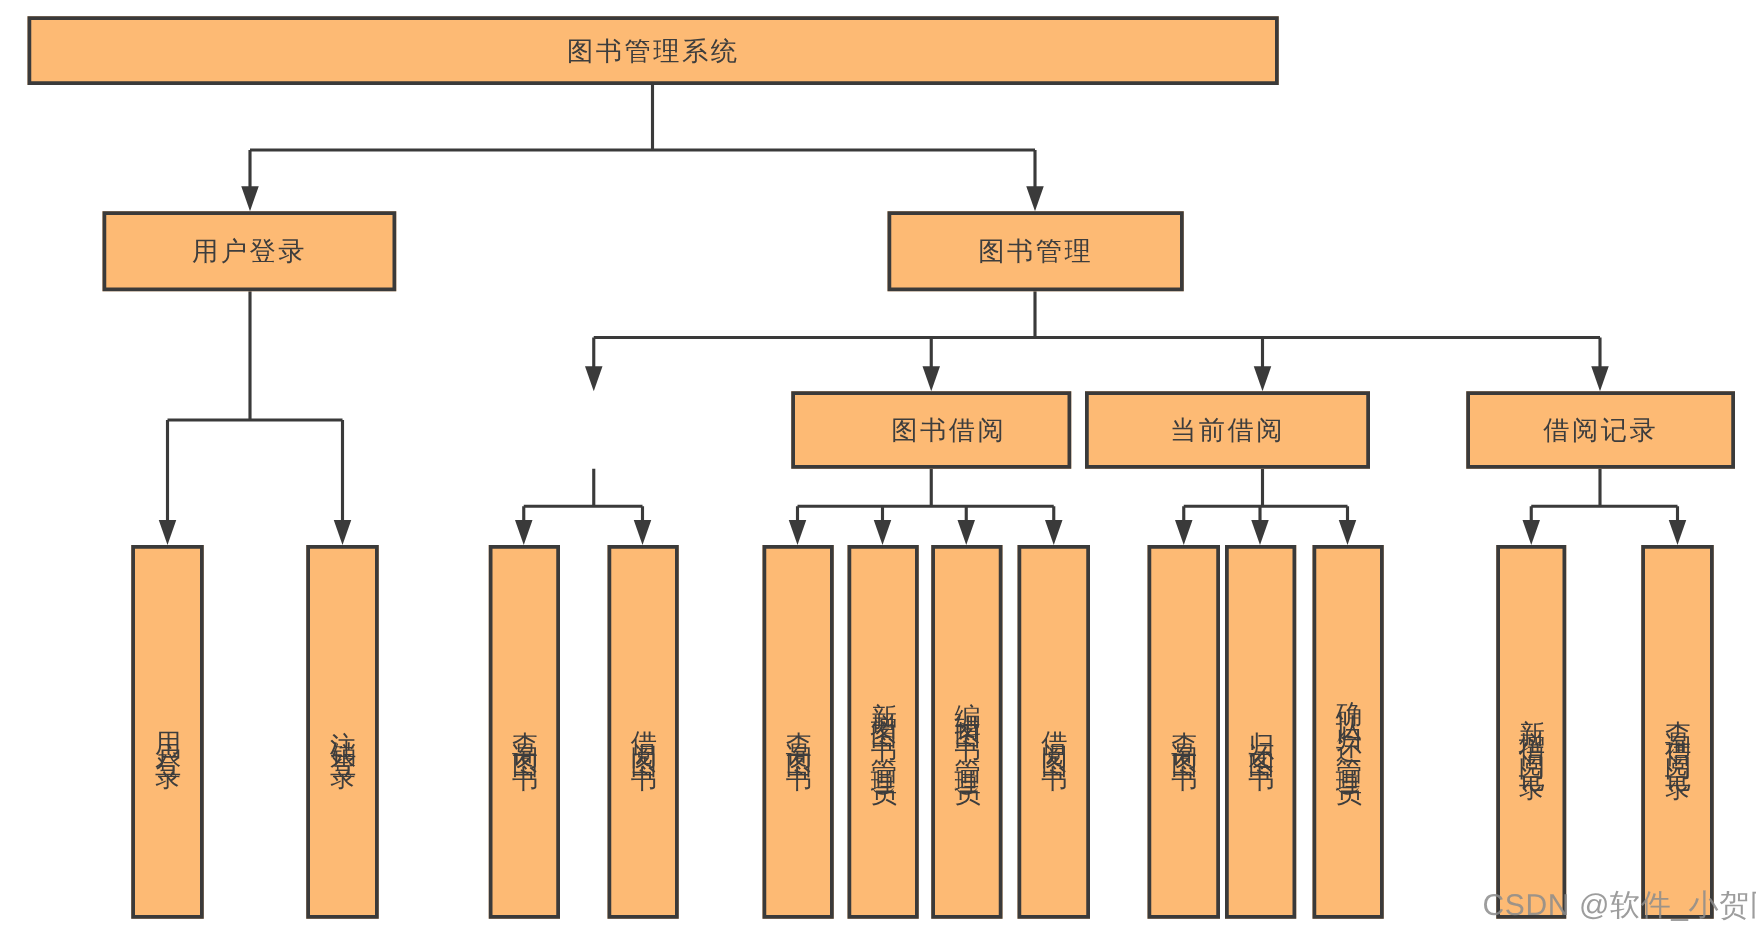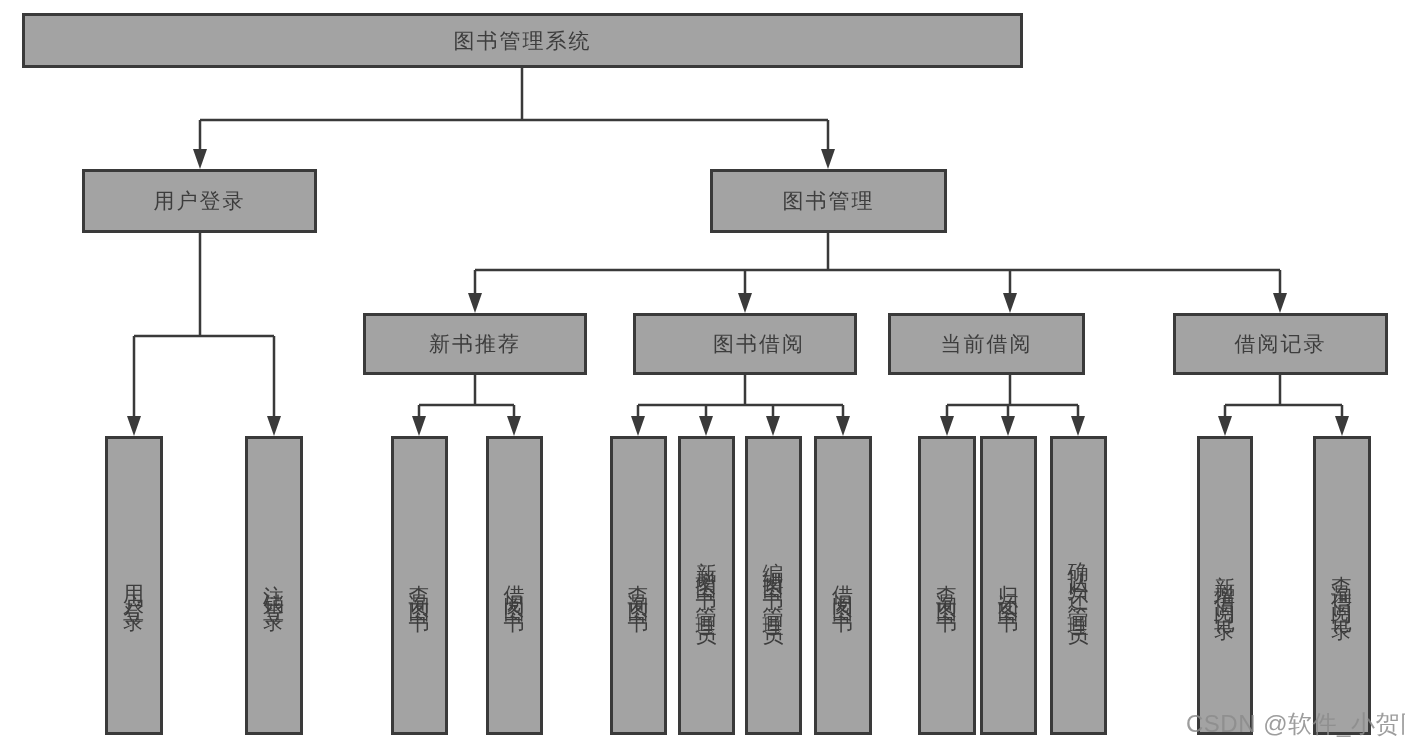--- a/index.html
+++ b/index.html
@@ -19,21 +19,21 @@
     position: absolute;
     left: 0;
     top: 0;
     width: 1405px;
     height: 747px;
   }
   .node {
     position: absolute;
     box-sizing: border-box;
     border: 3px solid #3a3a3a;
-    background: #a3a3a3;
+    background: #fdba74;
     display: flex;
     align-items: center;
     justify-content: center;
     color: #3d3d3d;
   }
   .hnode span {
     font-size: 21px;
     letter-spacing: 2px;
     white-space: nowrap;
   }
@@ -44,21 +44,21 @@
     letter-spacing: 9px;
     line-height: 1;
     white-space: nowrap;
   }
   
   .n-root { left: 22px;   top: 13px;  width: 1001px; height: 55px; }
   .n-ul   { left: 82px;   top: 169px; width: 235px;  height: 64px; }
   .n-bm   { left: 710px;  top: 169px; width: 237px;  height: 64px; }
   .n-m0   { left: 363px;  top: 313px; width: 224px;  height: 62px; }
   .n-m1   { left: 633px;  top: 313px; width: 224px;  height: 62px; padding-left: 28px; }
-  .n-m2   { left: 888px;  top: 313px; width: 197px;  height: 62px; }
+  .n-m2   { left: 868px;  top: 313px; width: 228px;  height: 62px; }
   .n-m3   { left: 1173px; top: 313px; width: 215px;  height: 62px; }
   .vnode  { top: 436px; height: 299px; }
   .n-v0  { left: 105px;  width: 58px; }
   .n-v1  { left: 245px;  width: 58px; }
   .n-v2  { left: 391px;  width: 57px; }
   .n-v3  { left: 486px;  width: 57px; }
   .n-v4  { left: 610px;  width: 57px; }
   .n-v5  { left: 678px;  width: 57px; }
   .n-v6  { left: 745px;  width: 57px; }
   .n-v7  { left: 814px;  width: 58px; }
@@ -127,23 +127,20 @@
     <span>图书管理系统</span>
   </div>
 
   <div class="node hnode n-ul">
     <span>用户登录</span>
   </div>
   <div class="node hnode n-bm">
     <span>图书管理</span>
   </div>
 
-  <div class="node hnode n-m0">
-    <span>新书推荐</span>
-  </div>
   <div class="node hnode n-m1">
     <span>图书借阅</span>
   </div>
   <div class="node hnode n-m2">
     <span>当前借阅</span>
   </div>
   <div class="node hnode n-m3">
     <span>借阅记录</span>
   </div>
 

